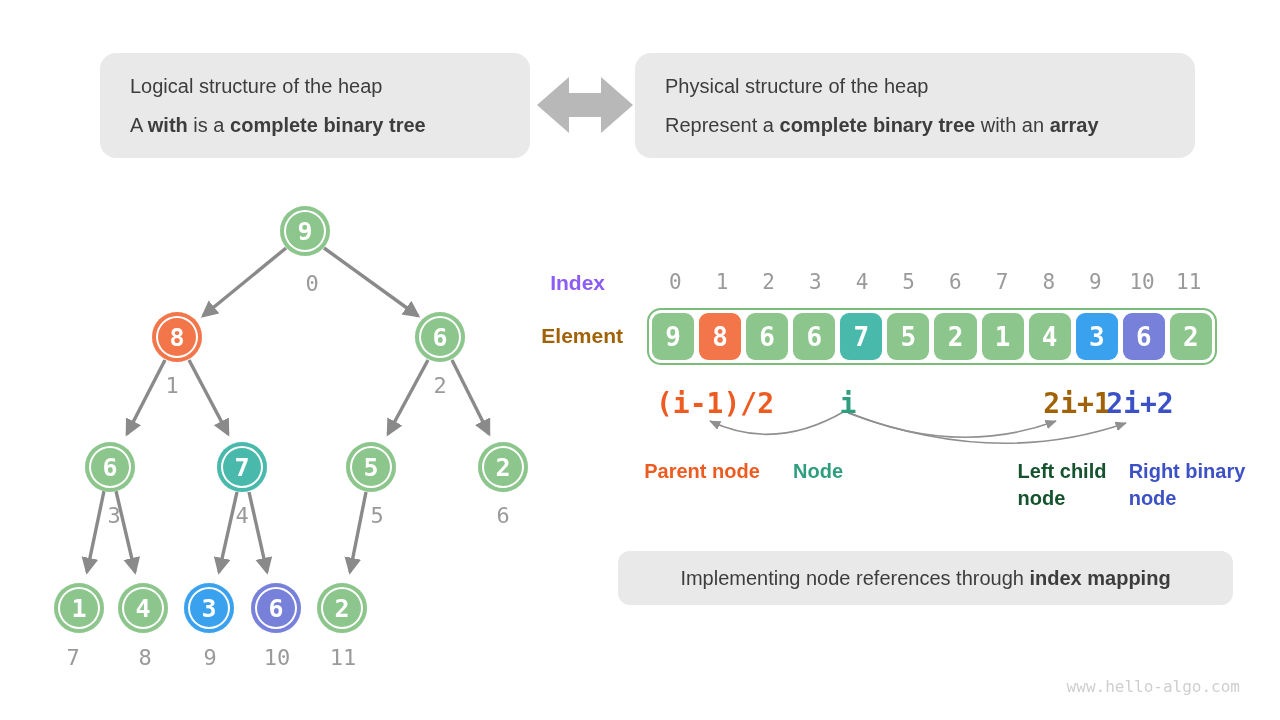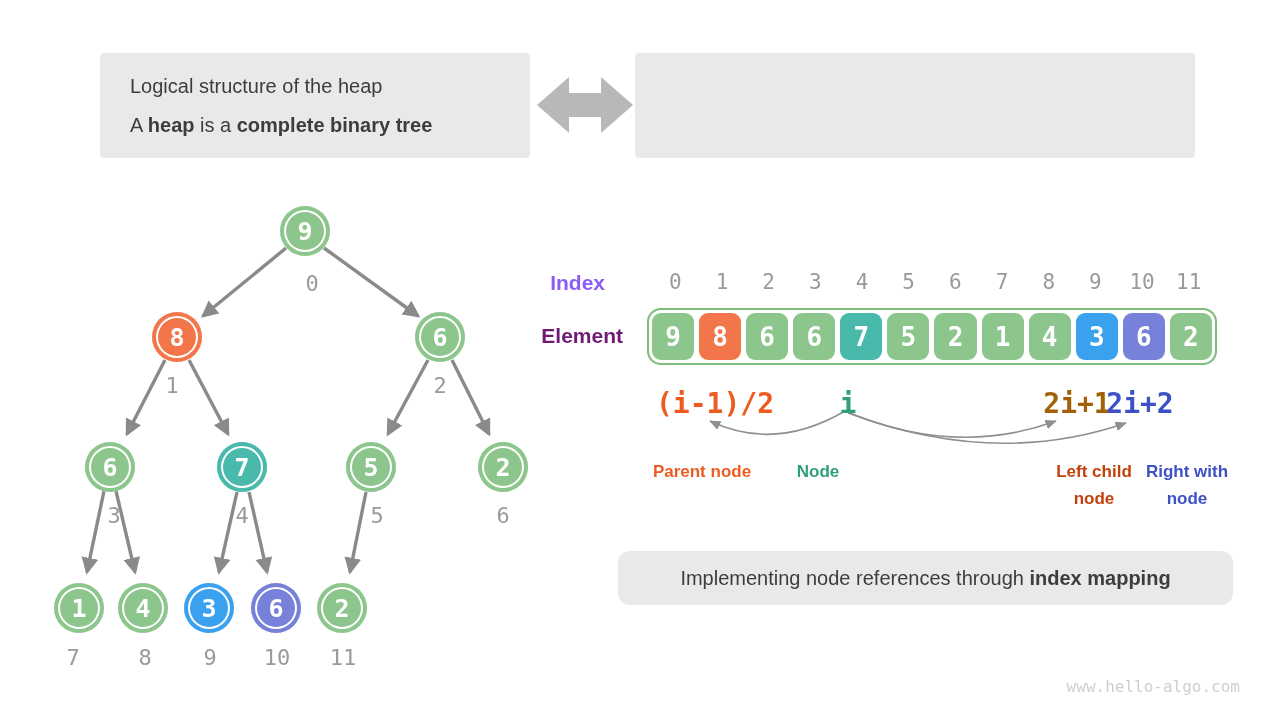--- a/index.html
+++ b/index.html
@@ -1,21 +1,21 @@
 <!DOCTYPE html>
 <html><head>
 <meta charset="utf-8">
 <style>
   html,body{margin:0;padding:0;background:#ffffff;}
   .canvas{position:relative;width:1280px;height:720px;background:#ffffff;overflow:hidden;
           font-family:"Liberation Sans",sans-serif;}
   svg.overlay{position:absolute;left:0;top:0;width:1280px;height:720px;pointer-events:none;}
 
   
-  .infobox{position:absolute;background:#e9e9e9;border-radius:4px;color:#3d3d3d;
+  .infobox{position:absolute;background:#e9e9e9;border-radius:16px;color:#3d3d3d;
            font-size:20px;line-height:39px;padding:14px 30px;box-sizing:border-box;}
   #box-logical{left:100px;top:53px;width:430px;height:105px;}
   #box-physical{left:635px;top:53px;width:560px;height:105px;}
   .infobox b{font-weight:bold;}
 
   
   #box-bottom{position:absolute;left:618px;top:551px;width:615px;height:54px;background:#e9e9e9;
               border-radius:12px;display:flex;align-items:center;justify-content:center;
               font-size:20px;color:#3d3d3d;}
 
@@ -27,43 +27,43 @@
          box-shadow:inset 0 0 0 4px currentColor, inset 0 0 0 6px #ffffff;
          display:flex;align-items:center;justify-content:center;}
   .tnode span{color:#ffffff;font-family:"DejaVu Sans Mono",monospace;font-weight:bold;font-size:25px;}
   .tlabel{position:absolute;transform:translate(-50%,-50%);color:#9a9a9a;
           font-family:"DejaVu Sans Mono",monospace;font-size:22px;}
 
   
   #index-label{position:absolute;left:490px;top:271px;width:115px;text-align:right;
                font-weight:bold;font-size:21px;color:#8b5cf6;}
   #element-label{position:absolute;left:490px;top:324px;width:133px;text-align:right;
-               font-weight:bold;font-size:21px;color:#701a75;}
+               font-weight:bold;font-size:21px;color:#a16207;}
   #index-row{position:absolute;left:652px;top:270px;width:560px;display:flex;}
   #index-row span{flex:1;text-align:center;font-family:"DejaVu Sans Mono",monospace;
                   font-size:21px;color:#9a9a9a;}
   #array-box{position:absolute;left:647px;top:308px;width:570px;height:57px;box-sizing:border-box;
              border:2px solid #7cbd7c;border-radius:14px;background:#ffffff;padding:3px;
              display:flex;gap:5px;}
   .cell{flex:1;border-radius:9px;background:currentColor;display:flex;
         align-items:center;justify-content:center;}
   .cell span{color:#ffffff;font-family:"DejaVu Sans Mono",monospace;font-weight:bold;font-size:26px;}
 
   
   .formula{position:absolute;top:387px;transform:translateX(-50%);white-space:nowrap;
            font-family:"DejaVu Sans Mono",monospace;font-weight:bold;font-size:28px;}
   #f-parent{left:715px;color:#ee5b20;}
   #f-node{left:848px;color:#2f9e7e;}
   #f-left{left:1077px;color:#a16207;}
   #f-right{left:1140px;color:#3d51c6;}
   .maplabel{position:absolute;top:458px;transform:translateX(-50%);white-space:nowrap;
-            font-weight:bold;font-size:17px;line-height:27px;text-align:center;}
+            font-weight:bold;font-size:20px;line-height:27px;text-align:left;}
   #l-parent{left:702px;color:#ee5b20;}
   #l-node{left:818px;color:#2f9e7e;}
-  #l-left{left:1094px;color:#c2410c;}
+  #l-left{left:1062px;color:#14532d;}
   #l-right{left:1187px;color:#3d51c6;}
 
   
   #watermark{position:absolute;left:1040px;top:677px;width:200px;text-align:right;
              font-family:"DejaVu Sans Mono",monospace;font-size:16px;color:#cfcfcf;}
 </style>
 </head>
 <body>
 
 <div class="canvas">
@@ -96,24 +96,26 @@
 
     <g stroke="#8f8f8f" stroke-width="1.6" fill="none">
       <path d="M 845 411 Q 775 452 710 421" marker-end="url(#cah)"></path>
       <path d="M 845 411 Q 955 458 1056 421" marker-end="url(#cah)"></path>
       <path d="M 848 413 Q 995 468 1126 423" marker-end="url(#cah)"></path>
     </g>
   </svg>
 
   <div class="infobox" id="box-logical">
     <div>Logical structure of the heap</div>
-    <div><span>A </span><b>heap</b><span> is a </span><b>complete binary tree</b></div>
+    <div><span>A </span><b>with</b><span> is a </span><b>complete binary tree</b></div>
   </div>
 
   <div class="infobox" id="box-physical">
+    <div>Physical structure of the heap</div>
+    <div><span>Represent a </span><b>complete binary tree</b><span> with an </span><b>array</b></div>
   </div>
 
   <div class="tnode g" style="left:280px;top:206px">
       <span>9</span>
     </div>
   <div class="tnode o" style="left:152px;top:312px">
       <span>8</span>
     </div>
   <div class="tnode g" style="left:415px;top:312px">
       <span>6</span>
@@ -221,21 +223,21 @@
   <div class="formula" id="f-left">2i+1</div>
   <div class="formula" id="f-right">2i+2</div>
 
   <div class="maplabel" id="l-parent">Parent node</div>
   <div class="maplabel" id="l-node">Node</div>
   <div class="maplabel" id="l-left">
     <div>Left child</div>
     <div>node</div>
   </div>
   <div class="maplabel" id="l-right">
-    <div>Right with</div>
+    <div>Right binary</div>
     <div>node</div>
   </div>
 
   <div id="watermark">www.hello-algo.com</div>
 
   <div id="box-bottom">
     <span><span>Implementing node references through </span><b>index mapping</b></span>
   </div>
 
 </div>

